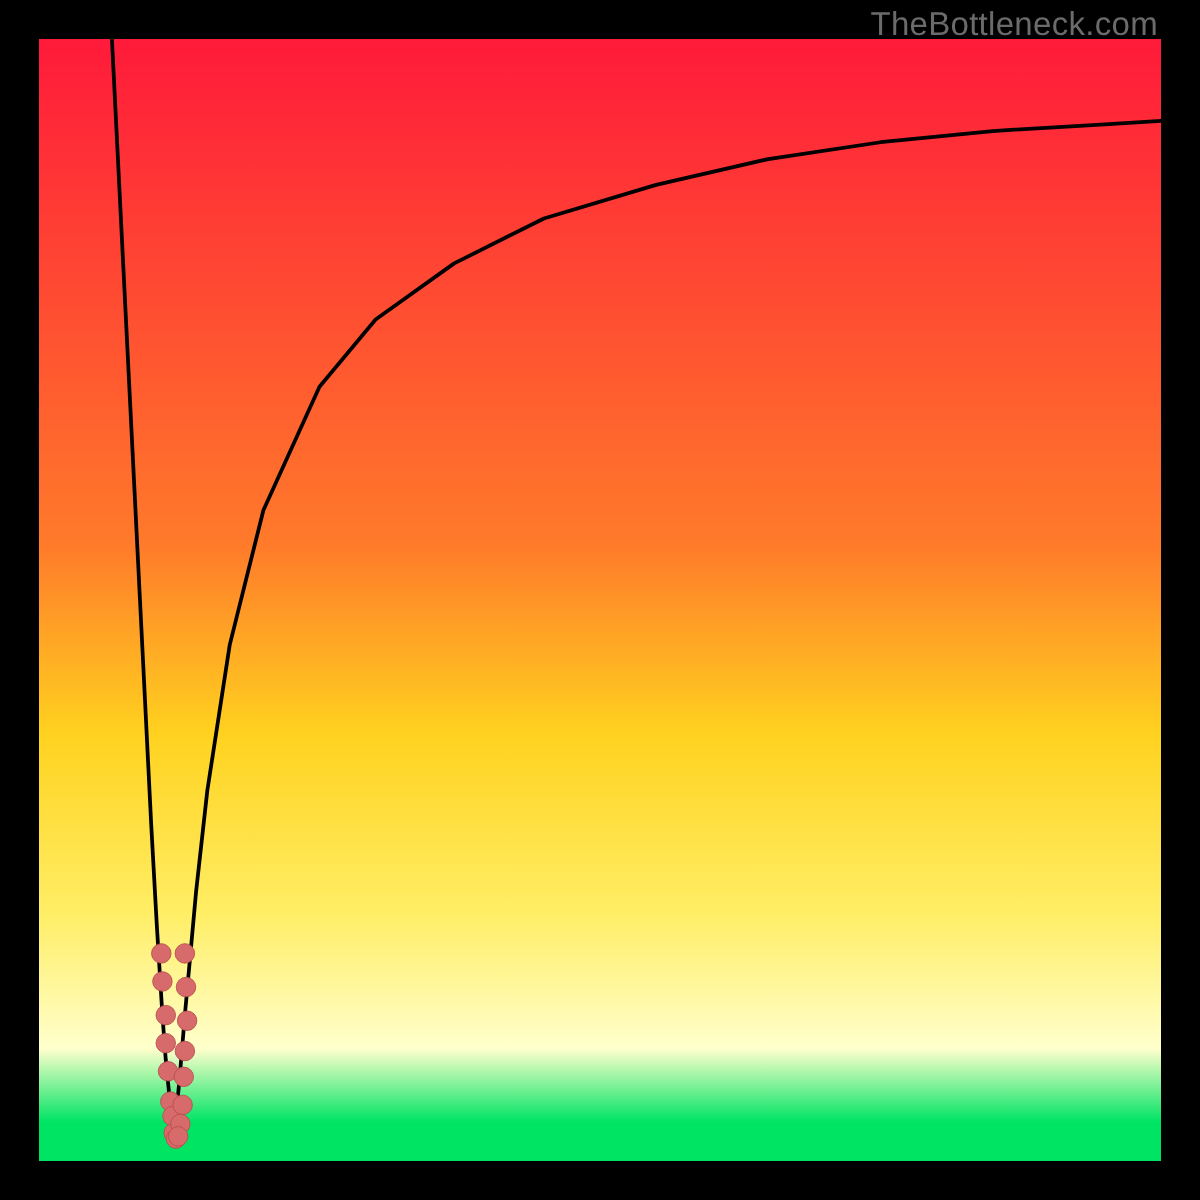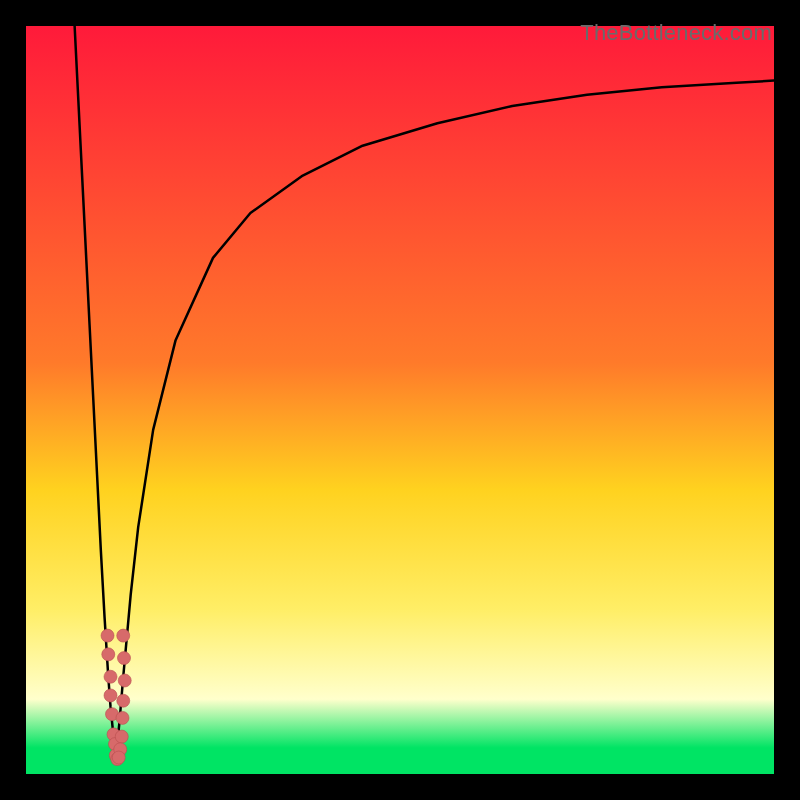--- a/index.html
+++ b/index.html
@@ -20,21 +20,21 @@
   }
   .plot {
     position: absolute;
     left: 0;
     top: 0;
     width: 748px;
     height: 748px;
   }
   .watermark {
     position: absolute;
-    top: 20px;
+    top: 3px;
     right: 28px;
     font-family: Arial, Helvetica, sans-serif;
     font-size: 22px;
     letter-spacing: 0.2px;
     color: #6b6b6b;
     user-select: none;
   }
   svg {
     display: block;
   }

